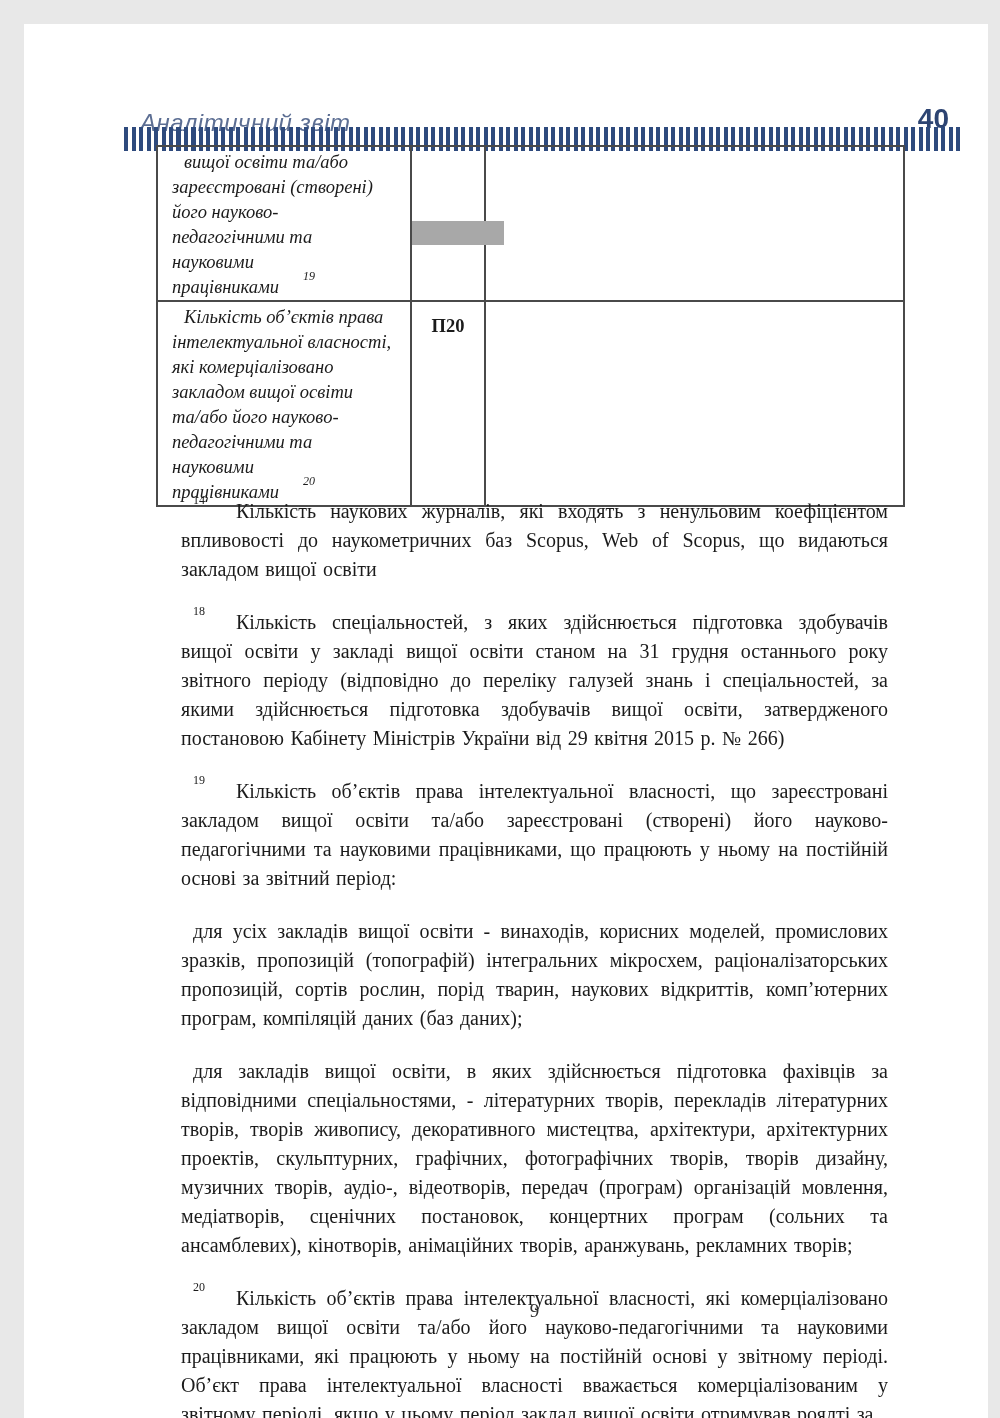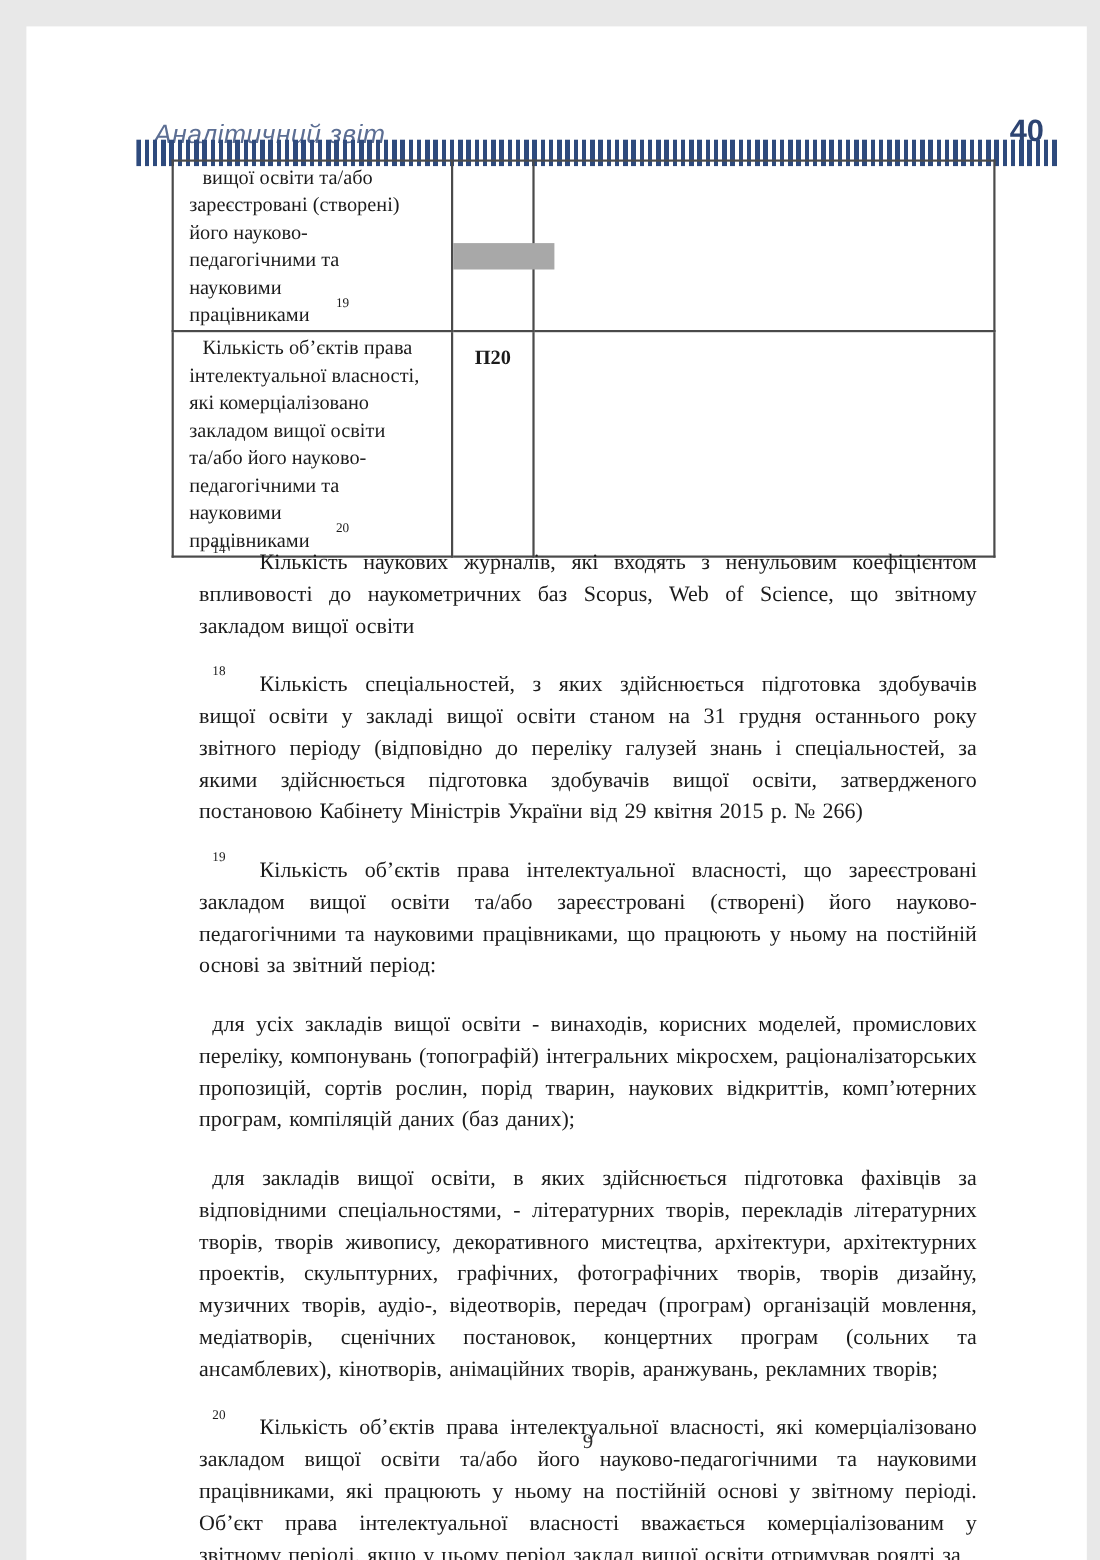--- a/index.html
+++ b/index.html
@@ -44,21 +44,21 @@
   
   .doc-table{
     position:absolute;left:132px;top:121px;
     border-collapse:collapse;table-layout:fixed;
   }
   .doc-table td{
     border:2px solid var(--table_border);
     vertical-align:top;
     font-size:18.5px;line-height:25px;
   }
-  .col-indicator{width:254px;}
+  .col-indicator{width:254px;font-style:italic;}
   .col-code{width:74px;}
   .col-value{width:419px;}
   .cell-indicator{padding:3px 6px 0 14px;}
   .row-1 .cell-indicator{height:128px;}
   .row-2 .cell-indicator{height:178px;}
   .cell-text{white-space:pre-line;}
   .cell-indicator sup,.fn-marker{
     font-size:12px;line-height:0;position:relative;top:-6px;
   }
   .cell-code{
@@ -121,23 +121,23 @@
       </td>
       <td class="col-code cell-code">П20</td>
       <td class="col-value cell-value"></td>
     </tr>
   </tbody>
     </table>
 
   <div class="artifact-line"></div>
 
   <div class="footnotes">
-    <p class="fn"><sup class="fn-marker">14</sup><span>Кількість наукових журналів, які входять з ненульовим коефіцієнтом впливовості до наукометричних баз Scopus, Web of Science, що звітному закладом вищої освіти</span></p>
+    <p class="fn"><sup class="fn-marker">14</sup><span>Кількість наукових журналів, які входять з ненульовим коефіцієнтом впливовості до наукометричних баз Scopus, Web of Scopus, що видаються закладом вищої освіти</span></p>
     <p class="fn"><sup class="fn-marker">18</sup><span>Кількість спеціальностей, з яких здійснюється підготовка здобувачів вищої освіти у закладі вищої освіти станом на 31 грудня останнього року звітного періоду (відповідно до переліку галузей знань і спеціальностей, за якими здійснюється підготовка здобувачів вищої освіти, затвердженого постановою Кабінету Міністрів України від 29 квітня 2015 р. № 266)</span></p>
     <p class="fn"><sup class="fn-marker">19</sup><span>Кількість об’єктів права інтелектуальної власності, що зареєстровані закладом вищої освіти та/або зареєстровані (створені) його науково-педагогічними та науковими працівниками, що працюють у ньому на постійній основі за звітний період:</span></p>
-    <p class="fn"><span>для усіх закладів вищої освіти - винаходів, корисних моделей, промислових переліку, компонувань (топографій) інтегральних мікросхем, раціоналізаторських пропозицій, сортів рослин, порід тварин, наукових відкриттів, комп’ютерних програм, компіляцій даних (баз даних);</span></p>
+    <p class="fn"><span>для усіх закладів вищої освіти - винаходів, корисних моделей, промислових зразків, пропозицій (топографій) інтегральних мікросхем, раціоналізаторських пропозицій, сортів рослин, порід тварин, наукових відкриттів, комп’ютерних програм, компіляцій даних (баз даних);</span></p>
     <p class="fn"><span>для закладів вищої освіти, в яких здійснюється підготовка фахівців за відповідними спеціальностями, - літературних творів, перекладів літературних творів, творів живопису, декоративного мистецтва, архітектури, архітектурних проектів, скульптурних, графічних, фотографічних творів, творів дизайну, музичних творів, аудіо-, відеотворів, передач (програм) організацій мовлення, медіатворів, сценічних постановок, концертних програм (сольних та ансамблевих), кінотворів, анімаційних творів, аранжувань, рекламних творів;</span></p>
     <p class="fn"><sup class="fn-marker">20</sup><span>Кількість об’єктів права інтелектуальної власності, які комерціалізовано закладом вищої освіти та/або його науково-педагогічними та науковими працівниками, які працюють у ньому на постійній основі у звітному періоді. Об’єкт права інтелектуальної власності вважається комерціалізованим у звітному періоді, якщо у цьому період заклад вищої освіти отримував роялті за</span></p>
   </div>
 
   <div class="page-num">9</div>
 
 </div>
 
 </body></html>

